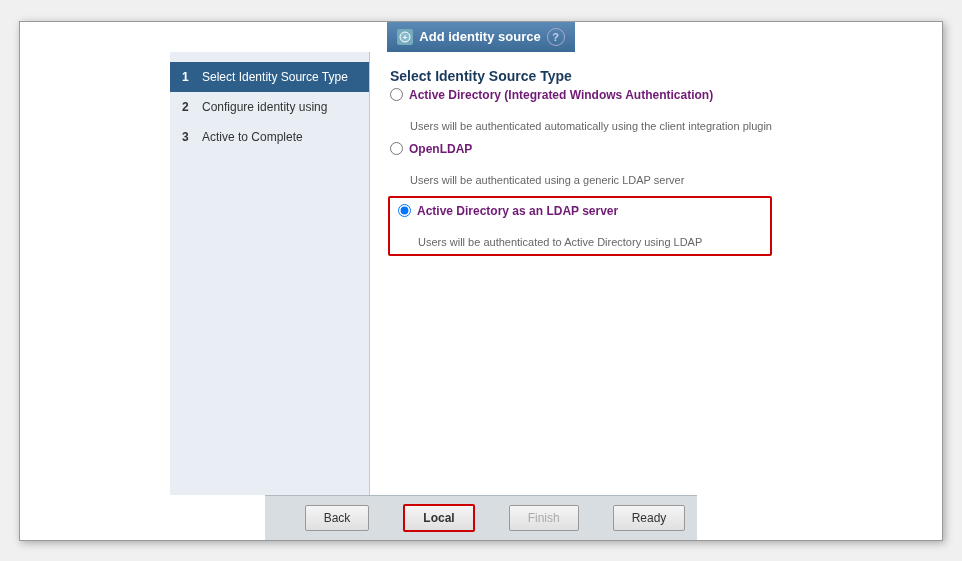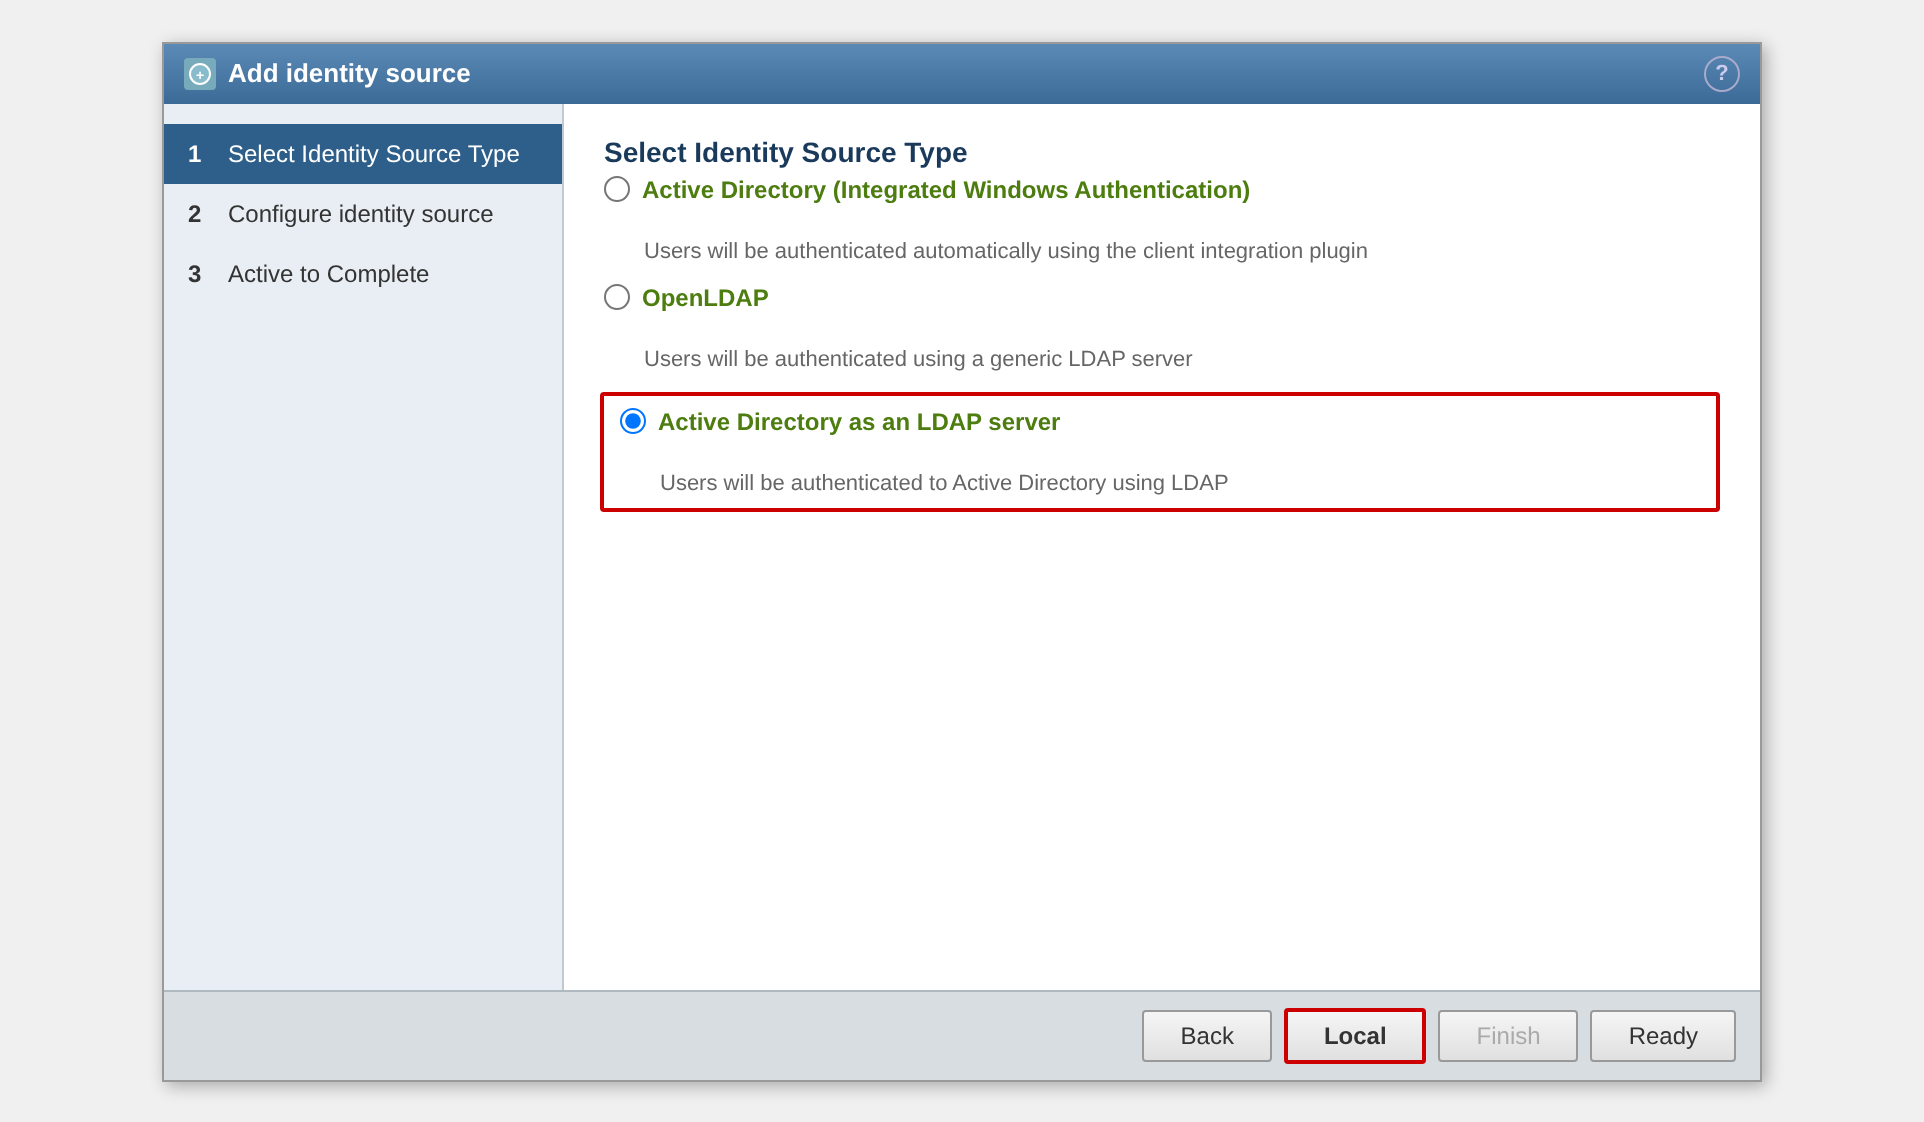--- a/index.html
+++ b/index.html
@@ -8,27 +8,28 @@
       font-size: 12px;
       background: #f0f0f0;
       display: flex;
       justify-content: center;
       align-items: center;
       width: 962px;
       height: 561px;
       overflow: hidden;
     }
     .dialog {
-      width: 800px;
+      width: 924px;
       height: 520px;
       background: #fff;
       border: 1px solid #999;
       box-shadow: 2px 2px 8px rgba(0,0,0,0.3);
       display: flex;
       flex-direction: column;
+      align-items: center;
     }
     .title-bar {
       background: linear-gradient(to bottom, #5a8ab5, #3a6a95);
       color: #fff;
       padding: 6px 10px;
       display: flex;
       align-items: center;
       gap: 6px;
       font-size: 13px;
       font-weight: bold;
@@ -117,21 +118,21 @@
       gap: 6px;
       cursor: pointer;
     }
     .option-label input[type="radio"] {
       cursor: pointer;
       margin: 0;
     }
     .option-title {
       font-size: 12px;
       font-weight: bold;
-      color: #4d7c0f;
+      color: #701a75;
     }
     .option-desc {
       font-size: 11px;
       color: #666;
       margin-left: 20px;
       margin-top: 18px;
     }
     .dialog-footer {
       background: #d8dde2;
       border-top: 1px solid #b0b8c0;
@@ -142,20 +143,21 @@
       align-items: center;
     }
     .btn {
       padding: 5px 18px;
       font-size: 12px;
       border: 1px solid #999;
       border-radius: 2px;
       cursor: pointer;
       background: linear-gradient(to bottom, #f5f5f5, #e0e0e0);
       color: #333;
+      margin-left: 28px;
     }
     .btn.primary {
       border: 2px solid #cc0000;
       background: linear-gradient(to bottom, #f5f5f5, #e0e0e0);
       font-weight: bold;
     }
     .btn:disabled {
       color: #aaa;
       cursor: default;
     }
@@ -178,21 +180,21 @@
 
   <div class="dialog-body">
 
     <div class="sidebar">
       <div class="sidebar-item active">
         <span class="step-num">1</span>
         <span>Select Identity Source Type</span>
       </div>
       <div class="sidebar-item">
         <span class="step-num">2</span>
-        <span>Configure identity source</span>
+        <span>Configure identity using</span>
       </div>
       <div class="sidebar-item">
         <span class="step-num">3</span>
         <span>Active to Complete</span>
       </div>
     </div>
 
     <div class="main-content">
       <div class="main-title">Select Identity Source Type</div>
 

